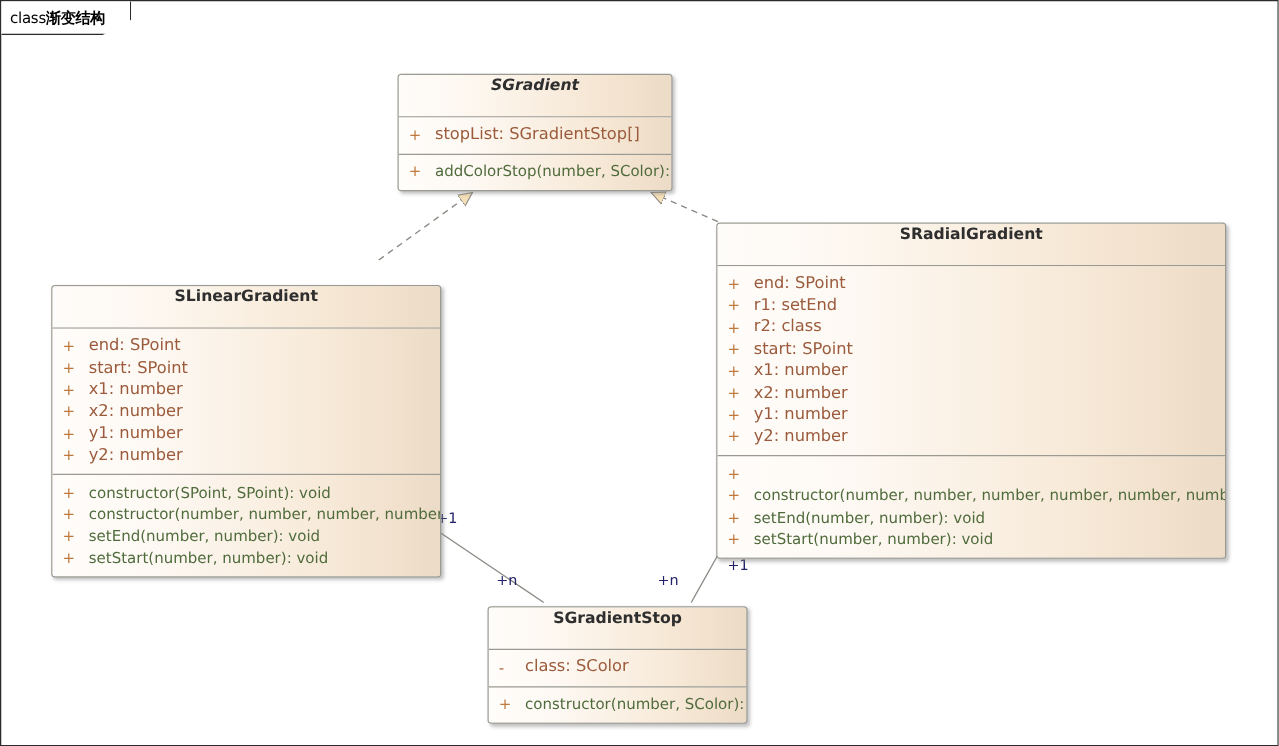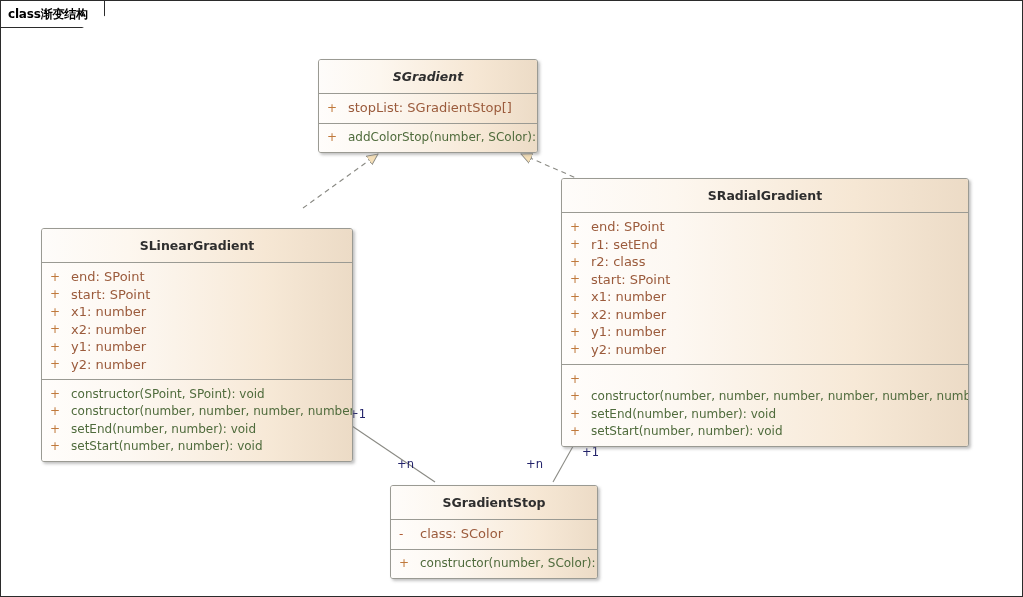--- a/index.html
+++ b/index.html
@@ -41,21 +41,21 @@
     padding-left: 7px;
     box-sizing: border-box;
   }
   .tab-text {
     font-size: 12px;
     color: #000000;
     font-weight: bold;
     white-space: nowrap;
     letter-spacing: -0.2px;
   }
-  .tab-text .kw { font-weight: bold; }
+  .tab-text .kw { font-weight: normal; }
 
   
   #links {
     position: absolute;
     left: 0; top: 0;
     width: 1023px;
     height: 597px;
     pointer-events: none;
   }
 
@@ -65,21 +65,20 @@
     box-sizing: border-box;
     border: 1px solid #9a9a93;
     border-radius: 3px;
     background: #fdf8f2;
     box-shadow: 2px 2px 3px rgba(120,120,120,0.45);
     overflow: hidden;
   }
   .uml-header {
     height: 33px;
     display: flex;
-    align-items: center;
     justify-content: center;
     background: linear-gradient(to right, #fefcfa 0%, #fdf7ef 28%, #f6e7d4 72%, #ecdbc6 100%);
     border-bottom: 1px solid #9a9a93;
   }
   .uml-title {
     font-size: 12.5px;
     font-weight: bold;
     color: #2e2e2e;
     white-space: nowrap;
   }
@@ -225,21 +224,21 @@
         <span class="vis">+</span>
         <span class="member-op">setEnd(number, number): void</span>
       </div>
       <div class="uml-row">
         <span class="vis">+</span>
         <span class="member-op">setStart(number, number): void</span>
       </div>
     </div>
   </div>
 
-  <div class="uml-class" style="left:560px; top:177px; width:408px;">
+  <div class="uml-class" style="left:572px; top:177px; width:408px;">
     <div class="uml-header">
       <span class="uml-title">SRadialGradient</span>
     </div>
     <div class="uml-section">
       <div class="uml-row">
         <span class="vis">+</span>
         <span class="member-attr">end: SPoint</span>
       </div>
       <div class="uml-row">
         <span class="vis">+</span>

